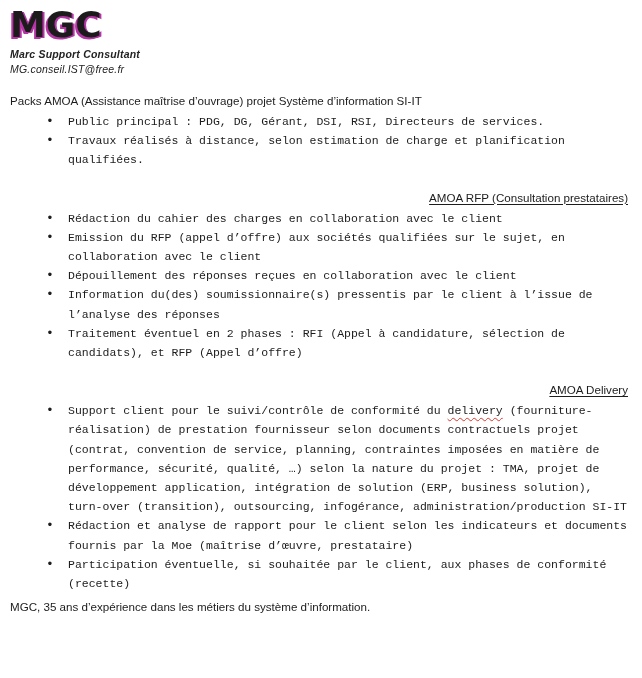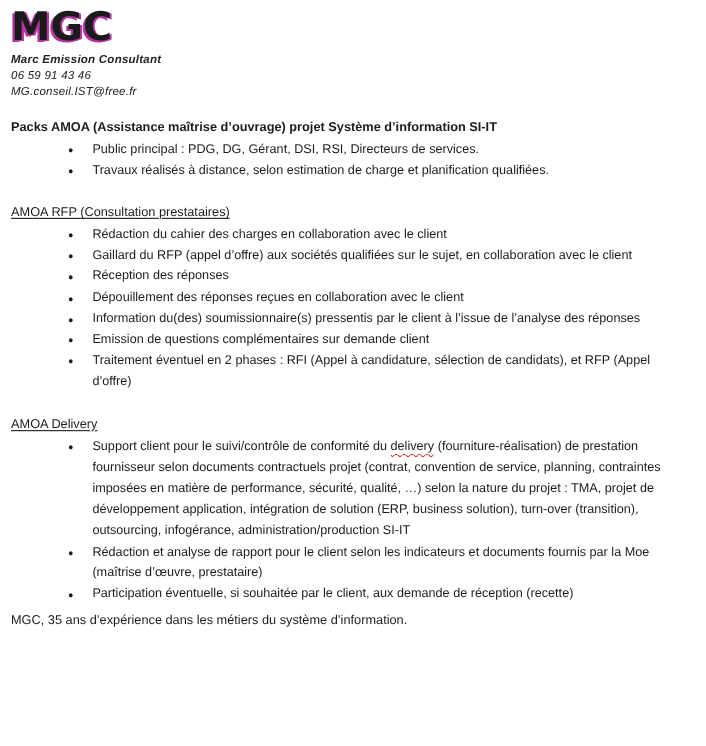--- a/index.html
+++ b/index.html
@@ -38,27 +38,28 @@
     font-size: 10.5px;
     line-height: 14.5px;
     letter-spacing: 0.2px;
     color: #222222;
   }
   .contact-line.name { font-weight: 700; }
   
   .doc-title {
     margin: 17px 0 0;
     font-size: 11.6px;
-    font-weight: 700;
+    font-weight: 400;
     line-height: 15px;
   }
   .bullets {
     list-style: none;
-    margin: 4px 16px 0;
+    margin: 4px 0 0;
     padding: 0 0 0 58px;
+    font-family: Liberation Mono, monospace;
   }
   .bullets li {
     position: relative;
     font-size: 11.5px;
     line-height: 19.2px;
     max-width: 575px;
   }
   .bullets li::before {
     content: "\2022";
     position: absolute;
@@ -67,20 +68,21 @@
     font-size: 13px;
   }
   .section-heading {
     margin: 20px 0 0;
     font-size: 11.6px;
     font-weight: 400;
     line-height: 15px;
     text-decoration: underline;
     text-underline-offset: 2px;
     text-decoration-thickness: 1px;
+    text-align: right;
   }
   .footer-line {
     margin: 6px 0 0;
     font-size: 11.6px;
     line-height: 16px;
   }
   .spellcheck {
     text-decoration-line: underline;
     text-decoration-style: wavy;
     text-decoration-color: var(--spell-color, #d9372c);
@@ -89,51 +91,48 @@
   }
 </style>
 </head>
 <body>
 
 <div class="page">
 
   <header>
     <div class="logo">MGC</div>
     <div class="contact">
-      <div class="contact-line name">Marc Emission Consultant</div>
-      <div class="contact-line">06 59 91 43 46</div>
+      <div class="contact-line name">Marc Support Consultant</div>
       <div class="contact-line">MG.conseil.IST@free.fr</div>
     </div>
   </header>
 
   <main>
 
     <h1 class="doc-title">Packs AMOA (Assistance maîtrise d’ouvrage) projet Système d’information SI-IT</h1>
 
     <ul class="bullets">
         <li>Public principal : PDG, DG, Gérant, DSI, RSI, Directeurs de services.</li>
         <li>Travaux réalisés à distance, selon estimation de charge et planification qualifiées.</li>
       </ul>
 
     <h2 class="section-heading">AMOA RFP (Consultation prestataires)</h2>
 
     <ul class="bullets">
         <li>Rédaction du cahier des charges en collaboration avec le client</li>
-        <li>Gaillard du RFP (appel d’offre) aux sociétés qualifiées sur le sujet, en collaboration avec le client</li>
-        <li>Réception des réponses</li>
+        <li>Emission du RFP (appel d’offre) aux sociétés qualifiées sur le sujet, en collaboration avec le client</li>
         <li>Dépouillement des réponses reçues en collaboration avec le client</li>
         <li>Information du(des) soumissionnaire(s) pressentis par le client à l’issue de l’analyse des réponses</li>
-        <li>Emission de questions complémentaires sur demande client</li>
         <li>Traitement éventuel en 2 phases : RFI (Appel à candidature, sélection de candidats), et RFP (Appel d’offre)</li>
       </ul>
 
     <h2 class="section-heading">AMOA Delivery</h2>
 
     <ul class="bullets">
         <li><span>Support client pour le suivi/contrôle de conformité du </span><span class="spellcheck">delivery</span><span> (fourniture-réalisation) de prestation fournisseur selon documents contractuels projet (contrat, convention de service, planning, contraintes imposées en matière de performance, sécurité, qualité, …) selon la nature du projet : TMA, projet de développement application, intégration de solution (ERP, business solution), turn-over (transition), outsourcing, infogérance, administration/production SI-IT</span></li>
         <li>Rédaction et analyse de rapport pour le client selon les indicateurs et documents fournis par la Moe (maîtrise d’œuvre, prestataire)</li>
-        <li>Participation éventuelle, si souhaitée par le client, aux demande de réception (recette)</li>
+        <li>Participation éventuelle, si souhaitée par le client, aux phases de conformité (recette)</li>
       </ul>
 
     <p class="footer-line">MGC, 35 ans d’expérience dans les métiers du système d’information.</p>
 
   </main>
 </div>
 
 </body></html>

